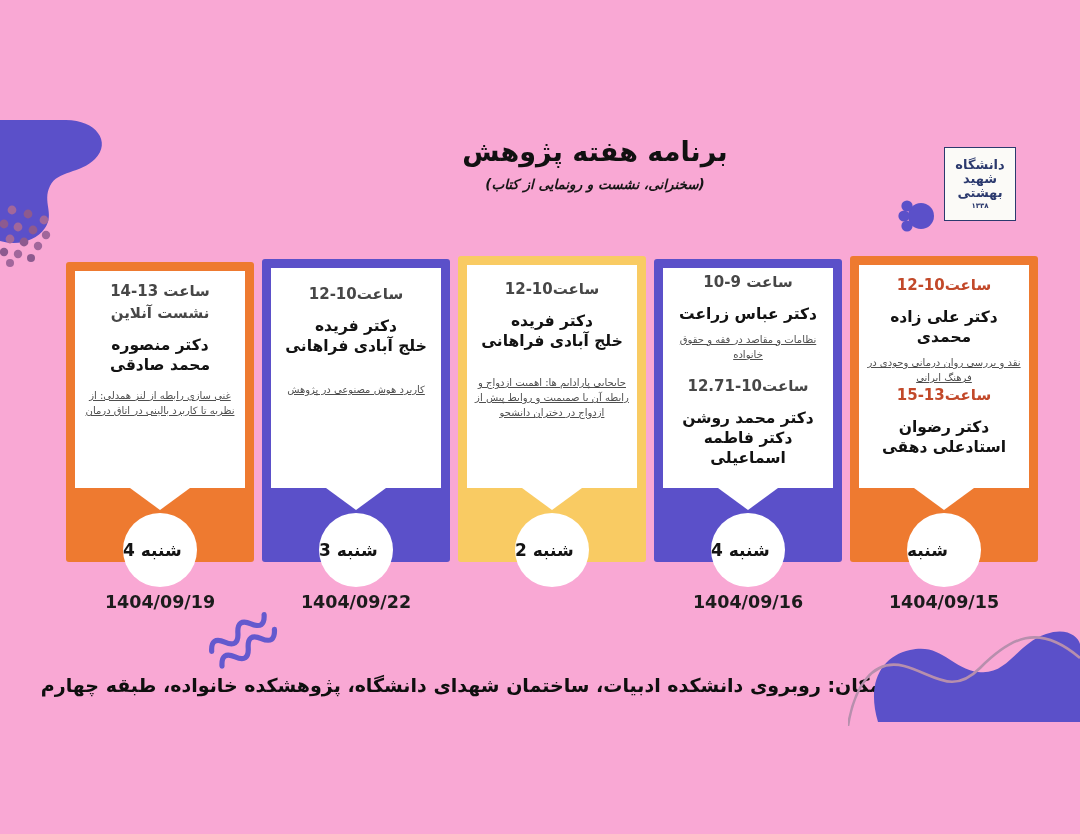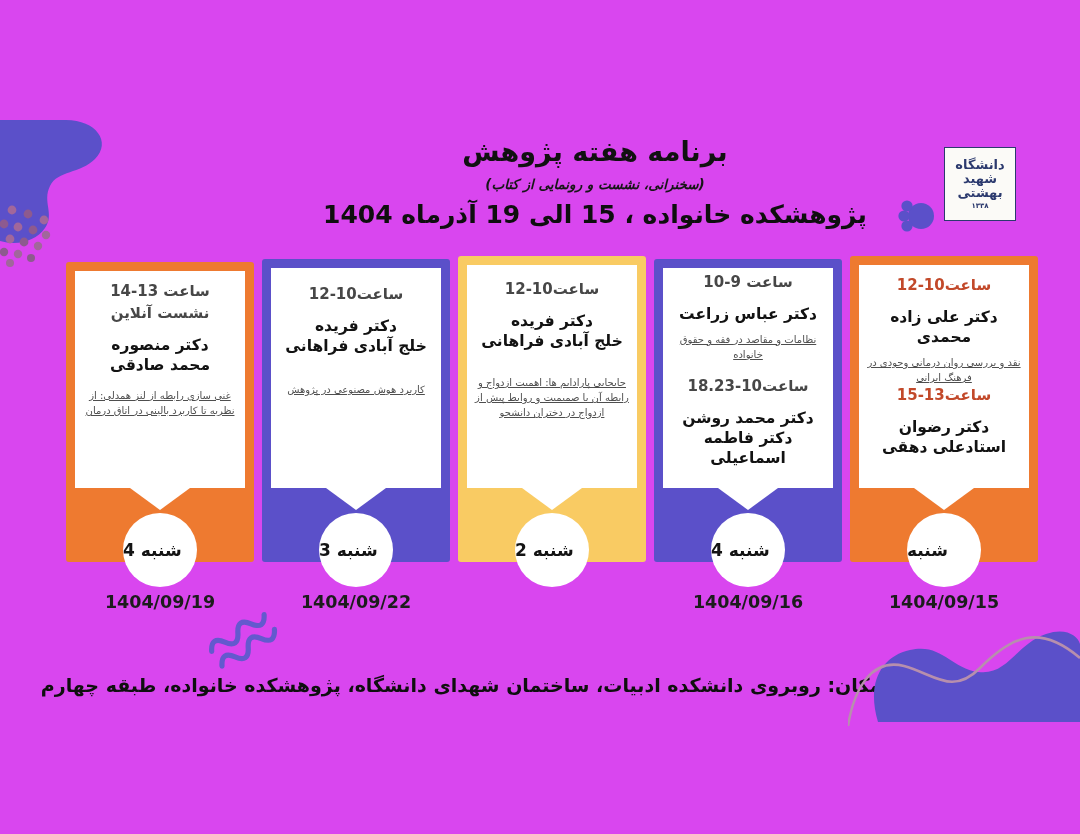--- a/index.html
+++ b/index.html
@@ -1,18 +1,18 @@
 <!DOCTYPE html>
 <html lang="fa"><head>
 <meta charset="utf-8">
 <style>
   html,body{margin:0;padding:0;background:#d8d8d8;}
   .stage{
     position:relative;width:1080px;height:834px;overflow:hidden;
-    background:#d946ef;direction:rtl;
+    background:#f9a8d4;direction:rtl;
     font-family:"DejaVu Sans","Liberation Sans",sans-serif;
   }
   
   .header{position:absolute;top:136px;left:160px;width:870px;text-align:center;color:#111;}
   .title{font-size:27px;font-weight:800;letter-spacing:0;}
   .subtitle{font-size:13.5px;font-weight:700;font-style:italic;margin-top:9px;color:#161616;}
   .institute-line{font-size:25px;font-weight:800;margin-top:8px;color:#0e0e0e;}
   
   .logo{position:absolute;top:147px;left:944px;right:auto;width:72px;height:74px;
     border:1.6px solid #2c3a6e;background:#fbfaf7;box-sizing:border-box;
@@ -70,21 +70,20 @@
       <circle cx="4" cy="140" r="4.2" fill="#8d5a8f"></circle>
         <circle cx="18" cy="142" r="4.2" fill="#a1679b"></circle>
         <circle cx="31" cy="146" r="4" fill="#8d5a8f"></circle>
       <circle cx="10" cy="151" r="4" fill="#a1679b"></circle>
     </g>
   </svg>
 
   <div class="header">
     <div class="title">برنامه هفته پژوهش</div>
     <div class="subtitle">(سخنرانی، نشست و رونمایی از کتاب)</div>
-    <div class="institute-line">پژوهشکده خانواده ، 15 الی 19 آذرماه 1404</div>
   </div>
 
   <svg class="claw" width="38" height="36" viewBox="0 0 38 36">
     <g fill="#5b50c9">
       <circle cx="23" cy="18" r="13"></circle>
       <circle cx="9" cy="8" r="5.6"></circle>
       <circle cx="6" cy="18" r="5.6"></circle>
       <circle cx="9" cy="28" r="5.6"></circle>
     </g>
   </svg>
@@ -119,21 +118,21 @@
       </div>
       <div class="card-col" style="margin-top: 3px;">
         <div class="card" style="height: 303px; background: rgb(91, 80, 201);">
           <div class="card-body" style="padding-top: 4px;">
             <div class="session">
               <div class="s-time" style="color: rgb(71, 71, 71); text-decoration-color: rgb(71, 71, 71);">ساعت 9-10</div>
               <div class="s-speaker">دکتر عباس زراعت</div>
               <div class="s-topic" style="margin-top: 8px;">نظامات و مقاصد در فقه و حقوق خانواده</div>
             </div>
             <div class="session" style="margin-top: 14px;">
-              <div class="s-time" style="color: rgb(71, 71, 71); text-decoration-color: rgb(71, 71, 71);">ساعت10-18.23</div>
+              <div class="s-time" style="color: rgb(71, 71, 71); text-decoration-color: rgb(71, 71, 71);">ساعت10-12.71</div>
               <div class="s-speaker">دکتر محمد روشن</div>
               <div class="s-speaker">دکتر فاطمه اسماعیلی</div>
             </div>
           </div>
           <div class="notch"></div>
           <div class="day-circle">
             <span dir="ltr">4 شنبه</span>
           </div>
         </div>
         <div class="card-date" dir="ltr">1404/09/16</div>

